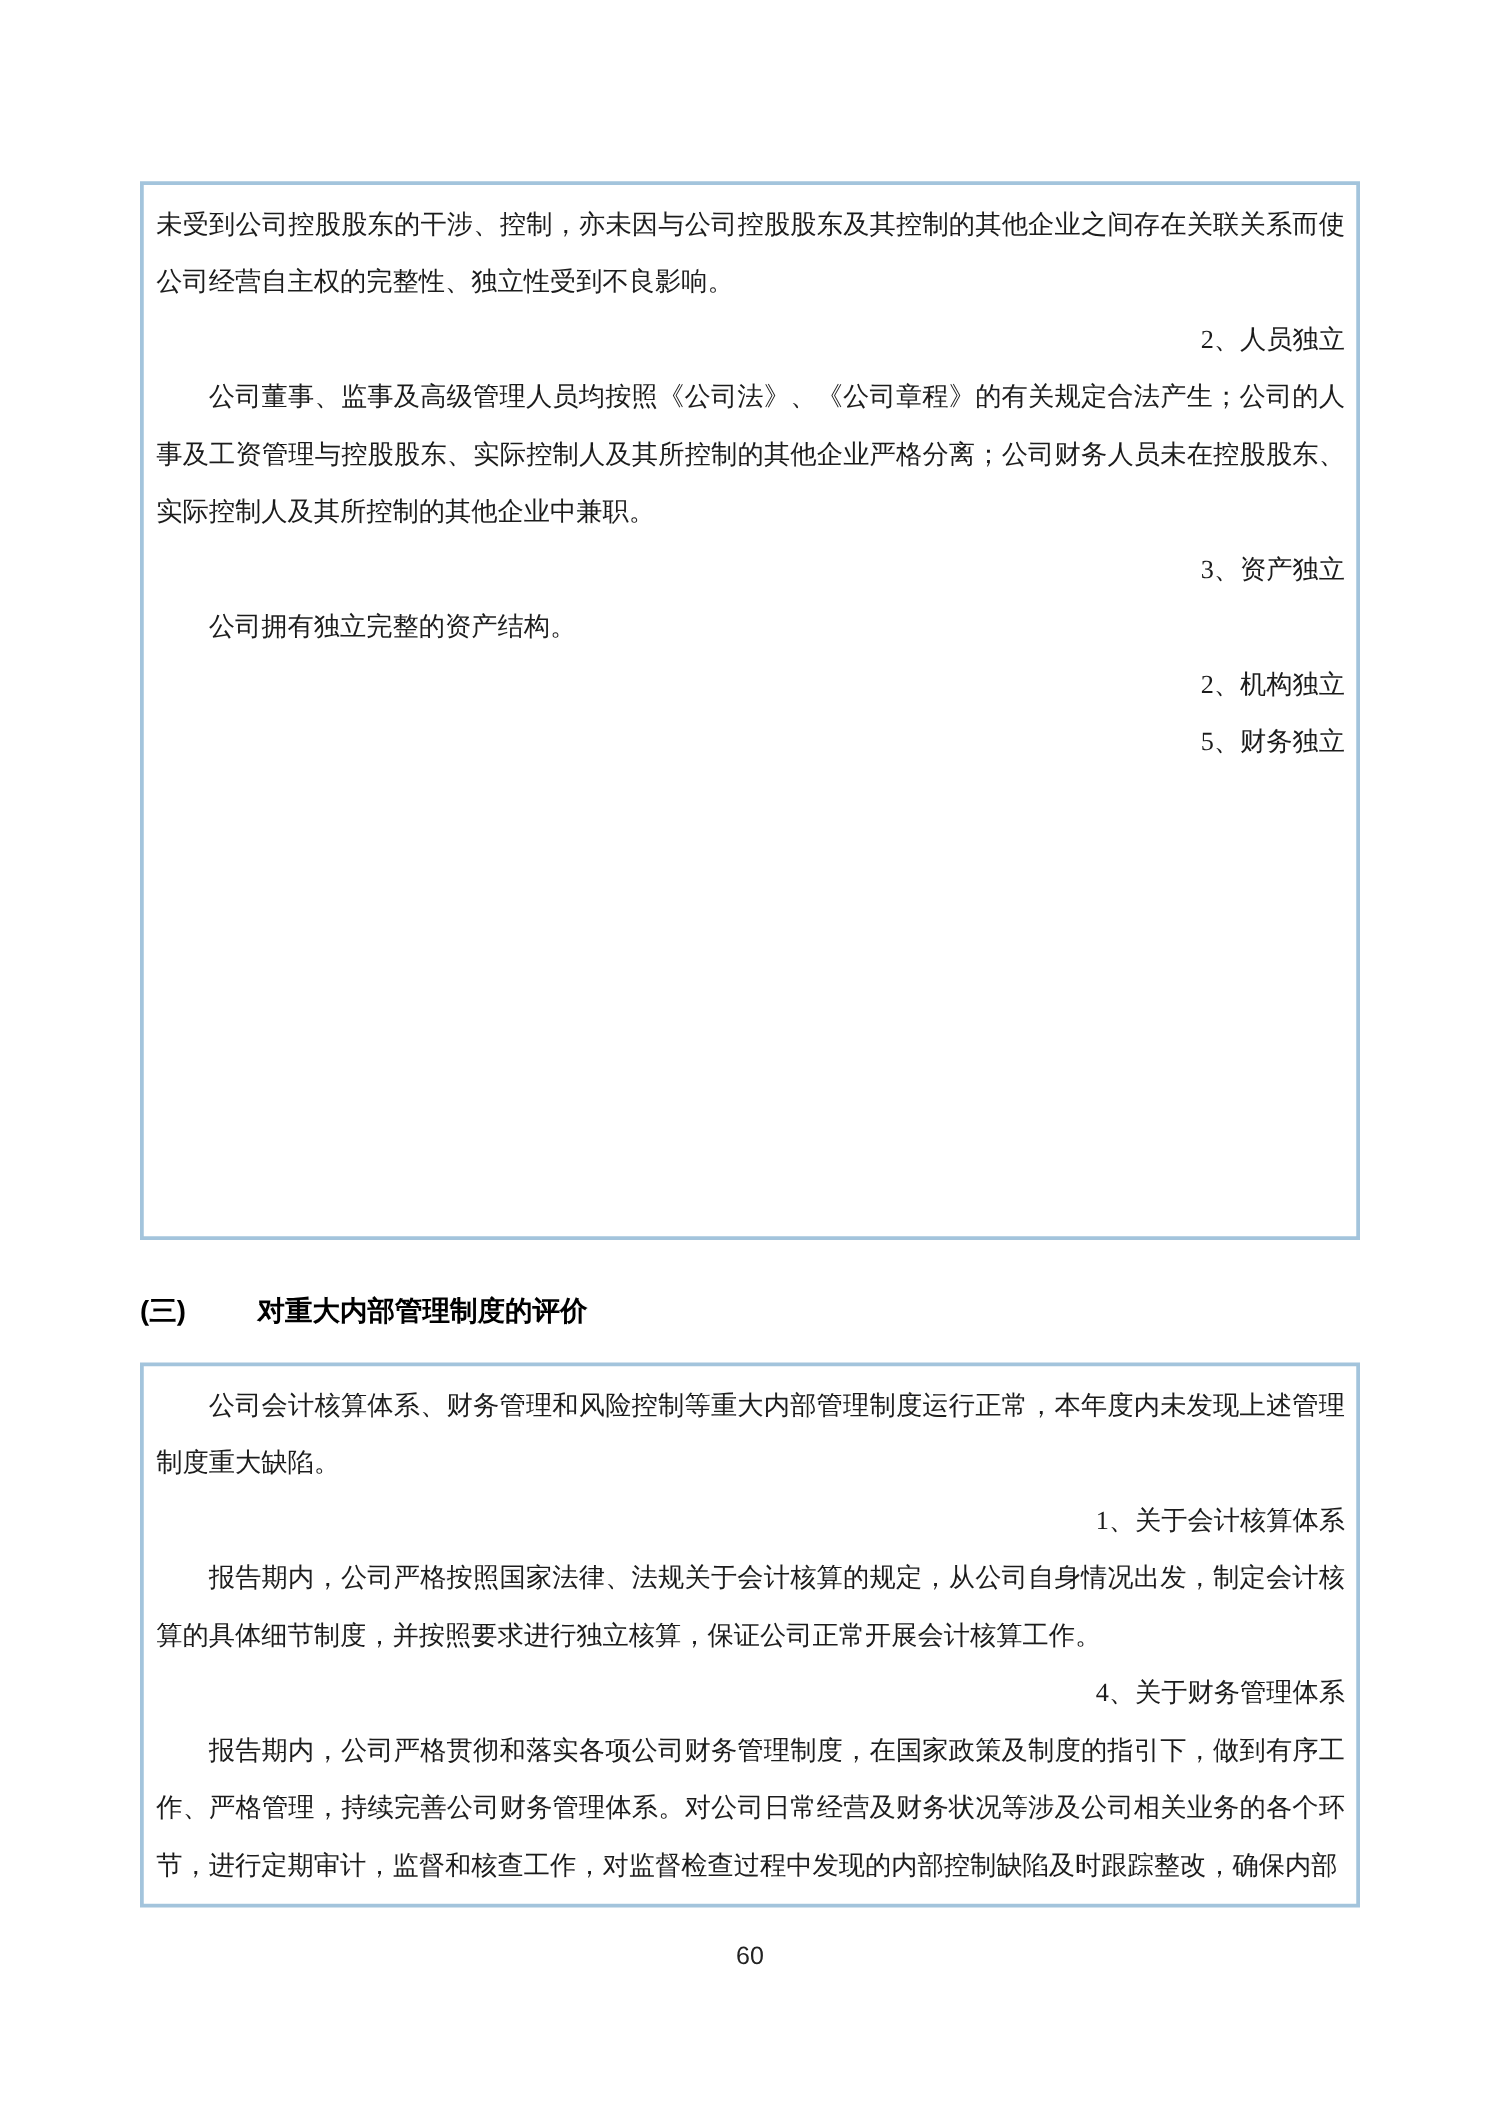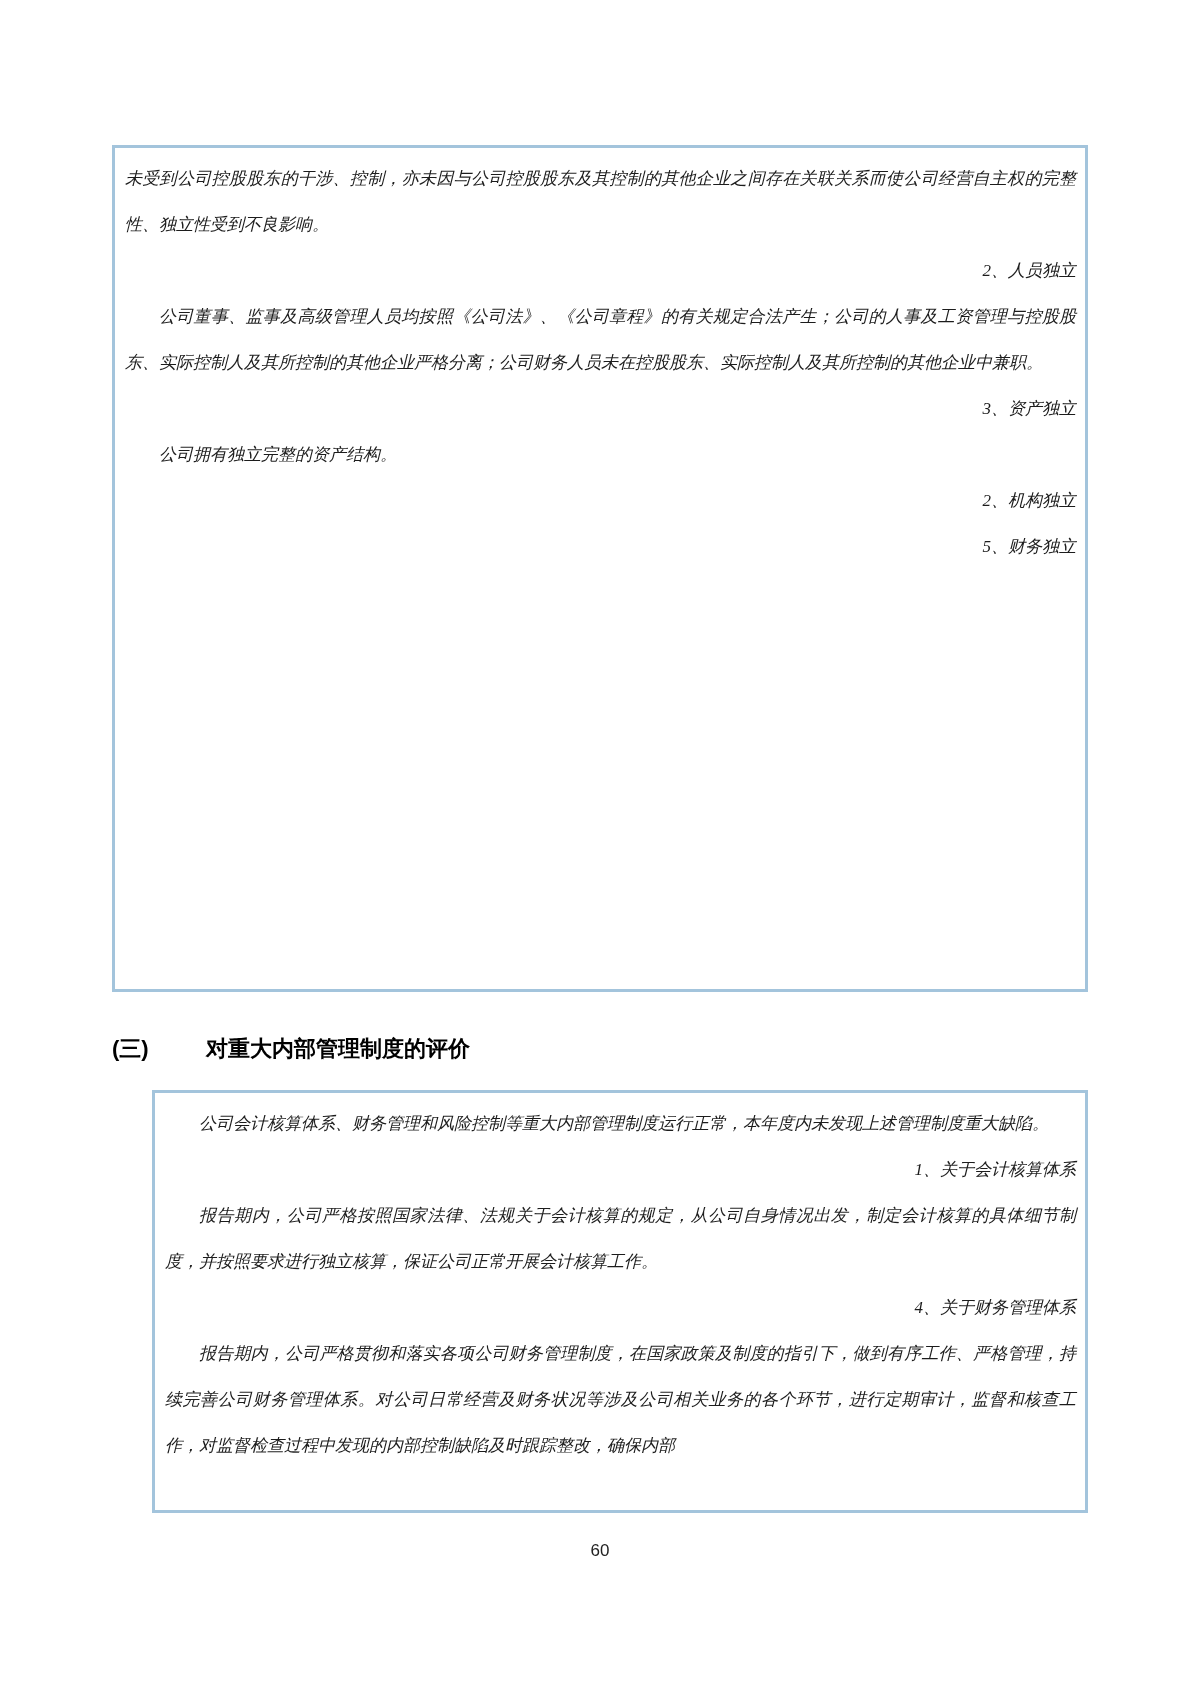--- a/index.html
+++ b/index.html
@@ -18,32 +18,30 @@
   .page-content {
     position: absolute;
     left: 112px;
     top: 0;
     width: 976px;
   }
   .text-box {
     box-sizing: border-box;
     border: 3px solid #a3c4dc;
     padding: 8px 9px 8px 10px;
-    font-size: 17px;
+    font-size: 21px;
     line-height: 46px;
     text-align: justify;
-    font-style: italic;
   }
   .box-independence {
     margin-top: 145px;
     min-height: 847px;
   }
   .box-internal-control {
     min-height: 423px;
-    margin-left: 40px;
   }
   .text-box p {
     margin: 0;
     padding: 0;
   }
   p.cont { text-indent: 0; }
   p.para { text-indent: 2em; }
   p.item { text-indent: 3em; text-align: right; }
   .section-heading {
     margin: 42px 0 26px 0;
@@ -56,21 +54,21 @@
   }
   .section-heading .num {
     display: inline-block;
     width: 94px;
     flex: 0 0 94px;
   }
   .page-footer {
     margin-top: 28px;
     text-align: center;
     font-family: "Liberation Sans", "DejaVu Sans", sans-serif;
-    font-size: 17px;
+    font-size: 20px;
     color: #222222;
   }
 </style>
 </head>
 <body>
 
 <div class="page-content">
 
   <section class="text-box box-independence">
     <p class="cont">未受到公司控股股东的干涉、控制，亦未因与公司控股股东及其控制的其他企业之间存在关联关系而使公司经营自主权的完整性、独立性受到不良影响。</p>

